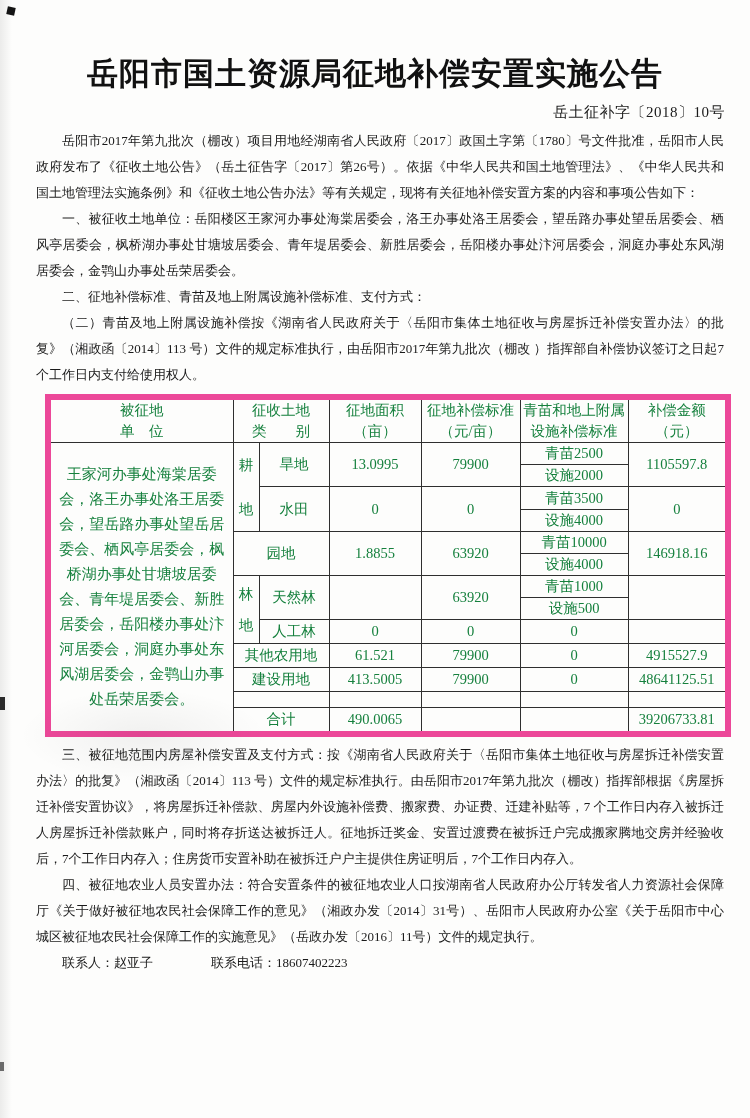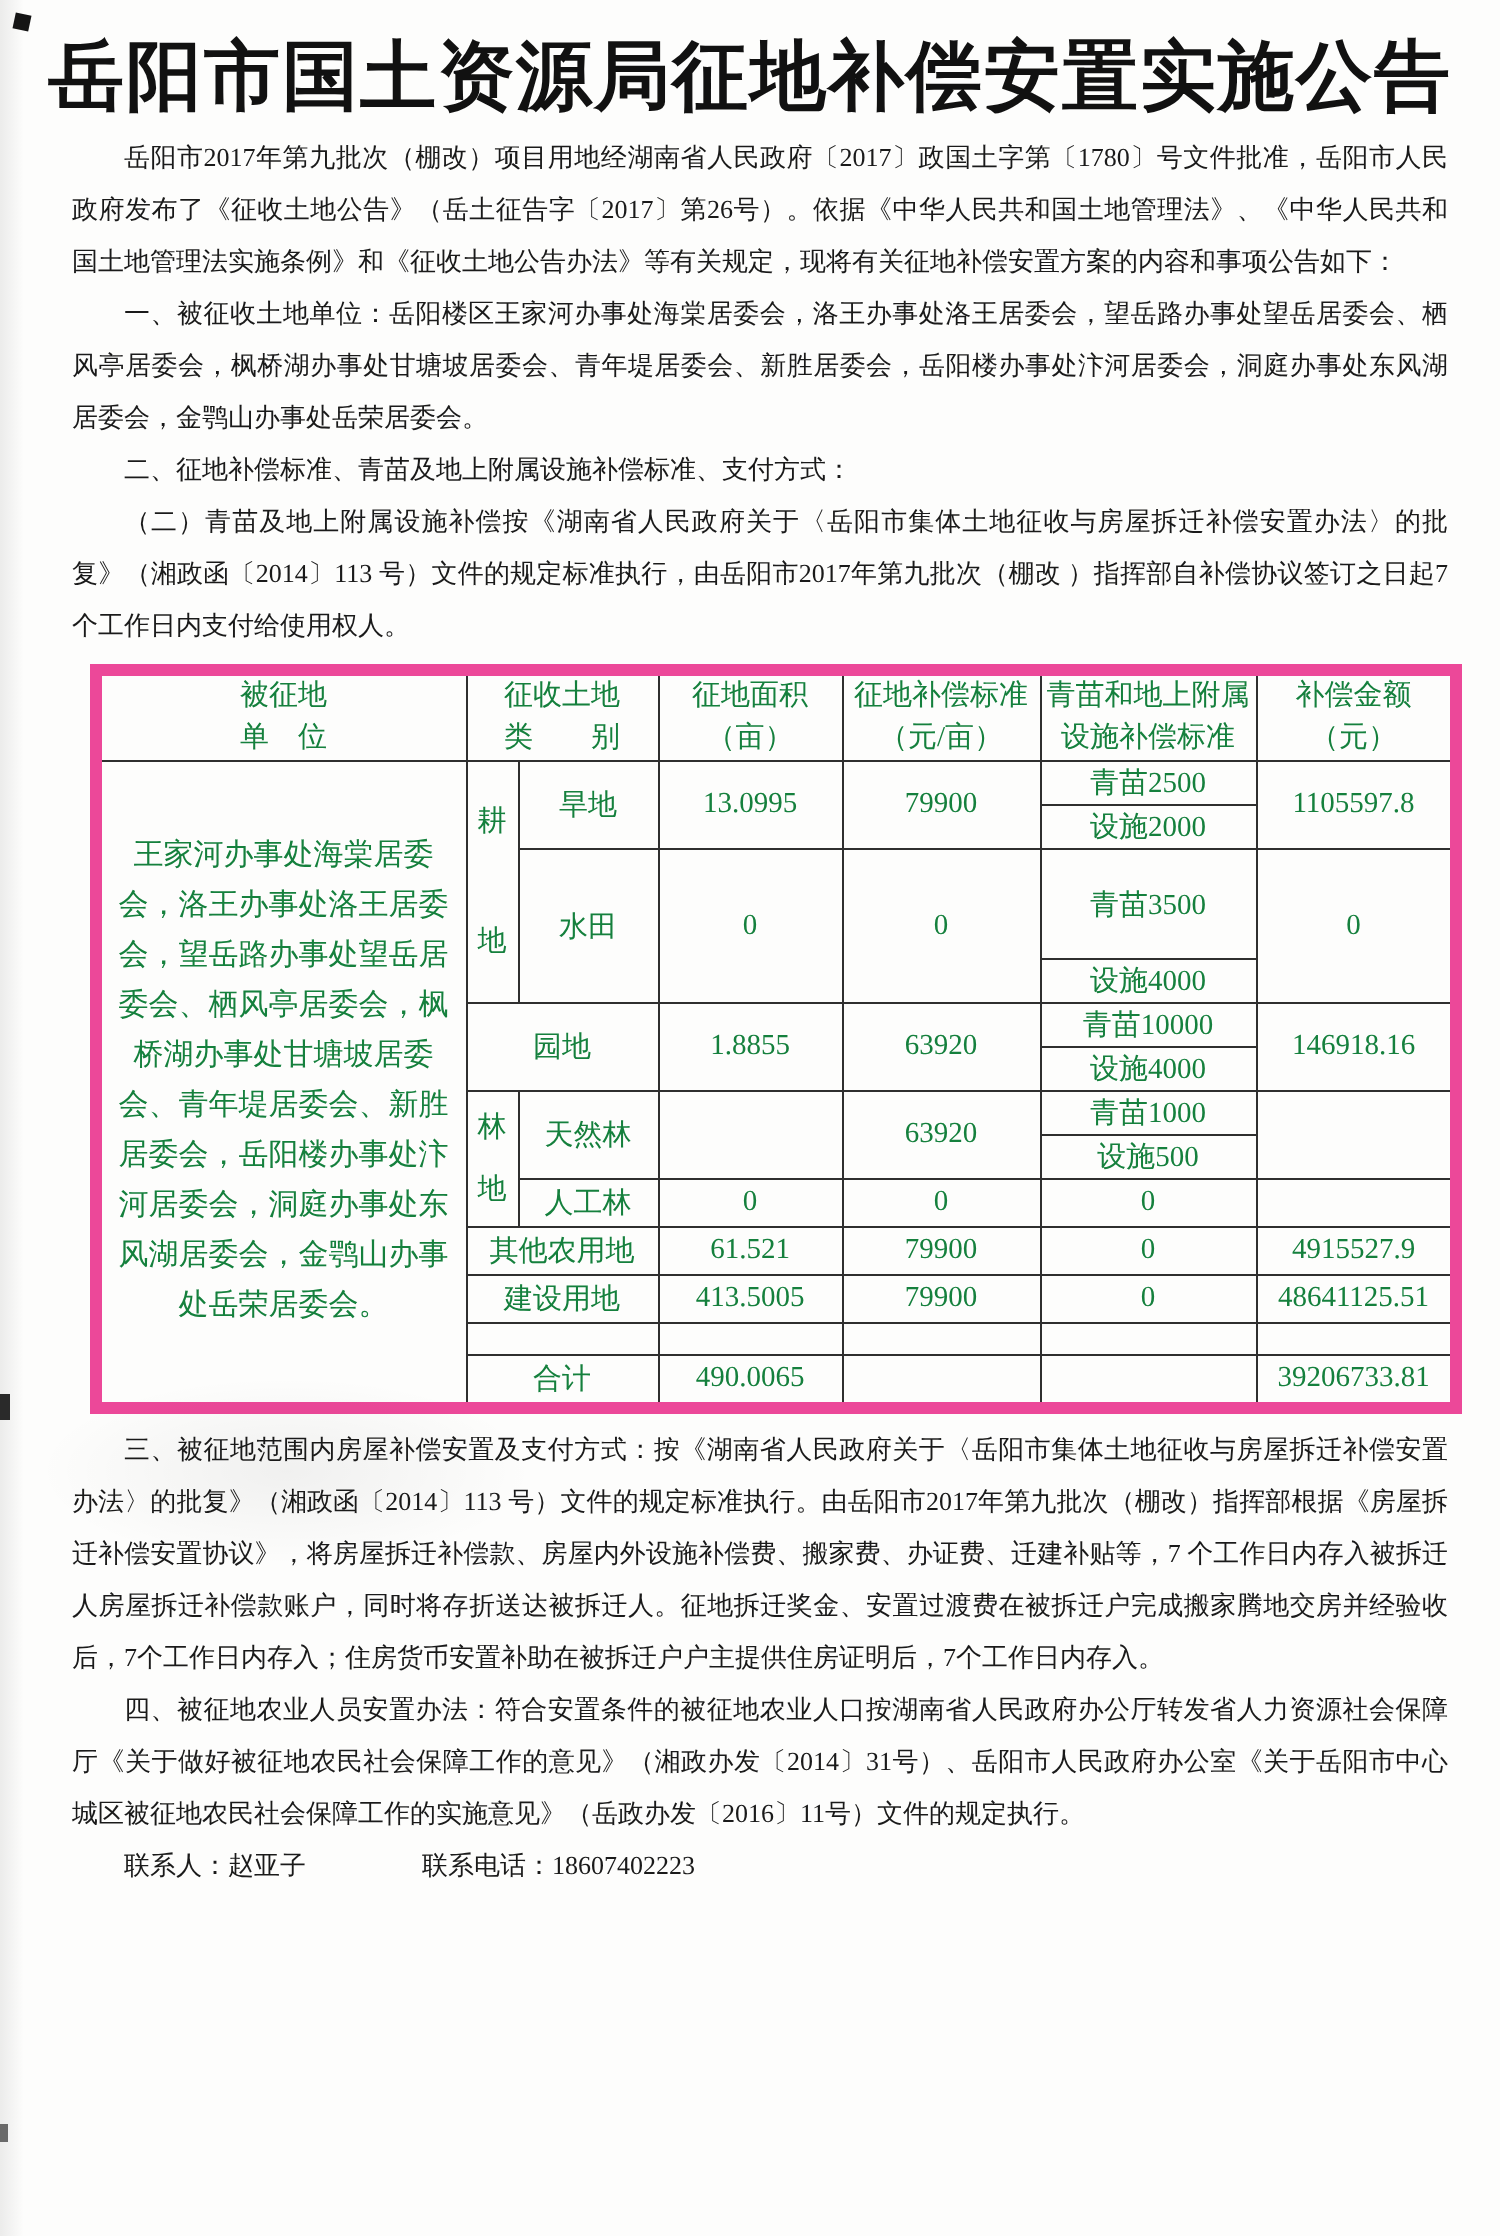--- a/index.html
+++ b/index.html
@@ -11,22 +11,23 @@
   .edge-shade { position:absolute; left:0; top:0; width:12px; height:1118px;
     background:linear-gradient(to right, rgba(0,0,0,0.07), rgba(0,0,0,0)); }
   .blob { position:absolute; left:18px; top:688px; width:250px; height:95px;
     background:radial-gradient(ellipse at center, rgba(0,0,0,0.05), rgba(0,0,0,0) 70%); }
   .art1 { position:absolute; left:7px; top:7px; width:8px; height:8px; background:#141414; transform:rotate(12deg); }
   .art2 { position:absolute; left:0; top:697px; width:5px; height:13px; background:#2a2a2a; }
   .art3 { position:absolute; left:0; top:1062px; width:4px; height:9px; background:#6a6a6a; }
 
   .title {
     padding-top:16px; text-align:center;
-    font-size:38px; font-weight:bold; letter-spacing:1px; line-height:1.25;
+    font-size:31px; font-weight:bold; letter-spacing:1px; line-height:1.25;
     color:#111;
+    margin-top:39px;
   }
   .doc-num { text-align:right; padding:9px 25px 4px 0; font-size:15px; letter-spacing:0.5px; }
 
   .content { padding:2px 26px 0 36px; font-size:13px; line-height:26px;
     text-align:justify; }
   .content p { margin:0; text-indent:2em; }
 
   table.comp {
     border-collapse:collapse; table-layout:fixed;
     margin:6px 0 3px 45px; width:680px;
@@ -42,36 +43,37 @@
   .hrow th span { display:block; line-height:21px; }
   .sub { height:22px; }
   .single { height:24px; }
   .blankrow { height:16px; }
   .totalrow { height:26px; }
   .unit-cell {
     font-size:15px; line-height:25px; padding:4px 7px;
     text-align:justify; text-align-last:center;
   }
   .vcol { padding:0; word-break:break-all; }
-  .v4 { line-height:60px; }
+  .v4 { line-height:44px; }
   .v3 { line-height:31px; }
 
   .contact .gap { display:inline-block; width:58px; }
 </style>
 </head>
 <body>
 
 <div class="page">
   <div class="edge-shade"></div>
   <div class="blob"></div>
   <div class="art1"></div>
   <div class="art2"></div>
   <div class="art3"></div>
 
   <div class="title">岳阳市国土资源局征地补偿安置实施公告</div>
+  <div class="doc-num">岳土征补字〔2018〕10号</div>
 
   <div class="content">
     <p>岳阳市2017年第九批次（棚改）项目用地经湖南省人民政府〔2017〕政国土字第〔1780〕号文件批准，岳阳市人民政府发布了《征收土地公告》（岳土征告字〔2017〕第26号）。依据《中华人民共和国土地管理法》、《中华人民共和国土地管理法实施条例》和《征收土地公告办法》等有关规定，现将有关征地补偿安置方案的内容和事项公告如下：</p>
     <p>一、被征收土地单位：岳阳楼区王家河办事处海棠居委会，洛王办事处洛王居委会，望岳路办事处望岳居委会、栖风亭居委会，枫桥湖办事处甘塘坡居委会、青年堤居委会、新胜居委会，岳阳楼办事处汴河居委会，洞庭办事处东风湖居委会，金鹗山办事处岳荣居委会。</p>
     <p>二、征地补偿标准、青苗及地上附属设施补偿标准、支付方式：</p>
     <p>（二）青苗及地上附属设施补偿按《湖南省人民政府关于〈岳阳市集体土地征收与房屋拆迁补偿安置办法〉的批复》（湘政函〔2014〕113 号）文件的规定标准执行，由岳阳市2017年第九批次（棚改 ）指挥部自补偿协议签订之日起7个工作日内支付给使用权人。</p>
   </div>
 
   <table class="comp">
     <colgroup>

